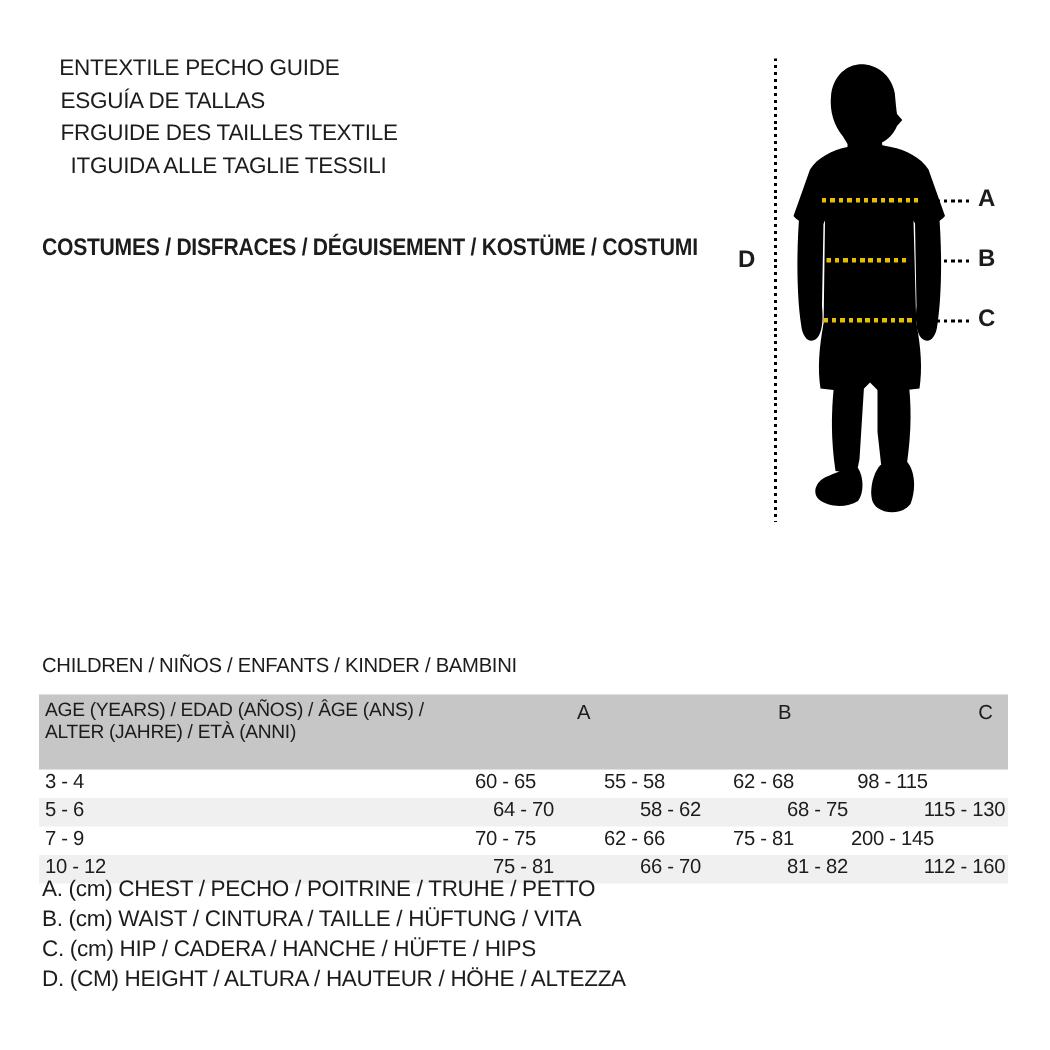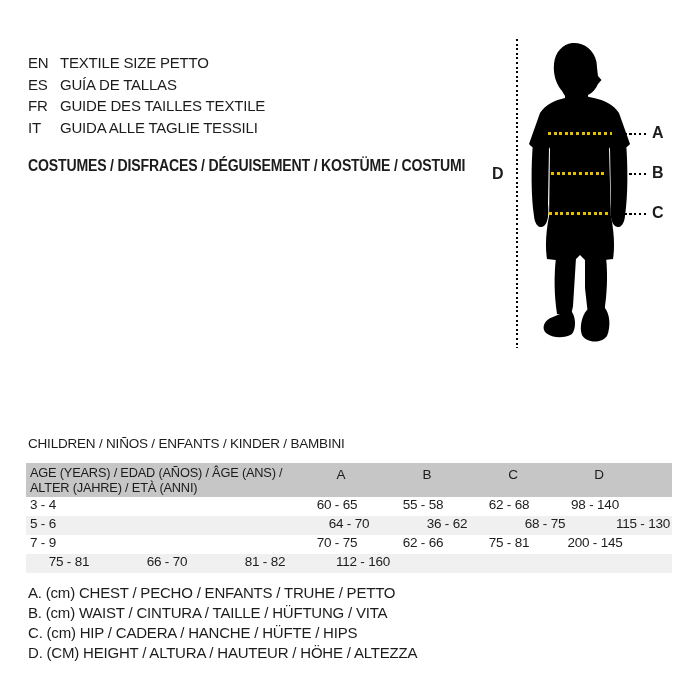--- a/index.html
+++ b/index.html
@@ -2,21 +2,21 @@
 <html style="--page-bg: #ffffff; --text-color: #1c1c1c; --header-bg: #c6c6c6; --stripe-bg: #f0f0f0; --silhouette-color: #000000; --dot-yellow: #e6bf00; --dot-black: #000000;"><head>
 <meta charset="utf-8">
 <style>
   html,body{margin:0;padding:0;background:#fff;}
   #canvas{
     position:relative;width:700px;height:700px;background:var(--page-bg,#fff);
     font-family:"Liberation Sans",sans-serif;color:var(--text-color,#1c1c1c);
     letter-spacing:-0.2px;overflow:hidden;
   }
   
-  .lang-block{position:absolute;left:28px;top:52px;}
+  .lang-block{position:absolute;left:28px;top:35px;text-align:right;}
   .lang-row{display:flex;height:21.5px;align-items:center;font-size:15px;}
   .lang-code{width:32px;flex:0 0 32px;}
   .lang-label{white-space:nowrap;}
   .costumes{
     position:absolute;left:28px;top:157px;font-size:16px;font-weight:bold;
     white-space:nowrap;transform:scaleX(0.88);transform-origin:0 50%;
   }
   
   .figure{position:absolute;left:480px;top:28px;width:215px;height:332px;}
   .silhouette{position:absolute;left:47px;top:8px;width:105px;height:310px;fill:var(--silhouette-color,#000);}
@@ -32,42 +32,42 @@
   .y-b{left:71px;top:144px;width:53px;}
   .y-c{left:69px;top:184px;width:60px;}
   .k-a{left:135px;top:104.5px;width:33px;}
   .k-b{left:135px;top:144.5px;width:33px;}
   .k-c{left:135px;top:184.5px;width:33px;}
   .mlabel{position:absolute;left:172px;font-size:16px;font-weight:bold;line-height:16px;}
   .l-a{top:97px;}.l-b{top:137px;}.l-c{top:177px;}
   
   .children-title{position:absolute;left:28px;top:436px;font-size:13.5px;white-space:nowrap;}
   .size-table{position:absolute;left:26px;top:463px;width:646px;font-size:13.5px;}
-  .thead{display:flex;background:var(--header-bg,#c6c6c6);height:34px;}
+  .thead{display:flex;background:var(--header-bg,#c6c6c6);height:50px;gap:48px;}
   .thead .col-age{padding:2px 0 0 4px;font-size:12.8px;line-height:15px;white-space:nowrap;}
   .col-age{flex:0 0 268px;text-align:left;}
   .col{flex:0 0 86px;text-align:center;}
   .thead .col{padding-top:4px;}
   .spacer{flex:1;}
   .trow{display:flex;height:19px;align-items:flex-start;}
   .trow .col-age{padding-left:4px;flex:0 0 264px;}
   .trow.alt{background:var(--stripe-bg,#f0f0f0);gap:12px;}
   
   .legend{position:absolute;left:28px;top:583px;font-size:15px;}
   .legend-line{height:20px;line-height:20px;white-space:nowrap;}
 </style>
 </head>
 <body>
 
 <div id="canvas">
 
   <div class="lang-block">
     <div class="lang-row">
       <span class="lang-code">EN</span>
-      <span class="lang-label">TEXTILE SIZE PETTO</span>
+      <span class="lang-label">TEXTILE PECHO GUIDE</span>
     </div>
     <div class="lang-row">
       <span class="lang-code">ES</span>
       <span class="lang-label">GUÍA DE TALLAS</span>
     </div>
     <div class="lang-row">
       <span class="lang-code">FR</span>
       <span class="lang-label">GUIDE DES TAILLES TEXTILE</span>
     </div>
     <div class="lang-row">
@@ -131,48 +131,49 @@
       <div class="col">C</div>
       <div class="col">D</div>
       <div class="spacer"></div>
     </div>
 
     <div class="trow">
       <div class="col-age">3 - 4</div>
       <div class="col">60 - 65</div>
       <div class="col">55 - 58</div>
       <div class="col">62 - 68</div>
-      <div class="col">98 - 140</div>
+      <div class="col">98 - 115</div>
       <div class="spacer"></div>
     </div>
     <div class="trow alt">
       <div class="col-age">5 - 6</div>
       <div class="col">64 - 70</div>
-      <div class="col">36 - 62</div>
+      <div class="col">58 - 62</div>
       <div class="col">68 - 75</div>
       <div class="col">115 - 130</div>
       <div class="spacer"></div>
     </div>
     <div class="trow">
       <div class="col-age">7 - 9</div>
       <div class="col">70 - 75</div>
       <div class="col">62 - 66</div>
       <div class="col">75 - 81</div>
       <div class="col">200 - 145</div>
       <div class="spacer"></div>
     </div>
     <div class="trow alt">
+      <div class="col-age">10 - 12</div>
       <div class="col">75 - 81</div>
       <div class="col">66 - 70</div>
       <div class="col">81 - 82</div>
       <div class="col">112 - 160</div>
       <div class="spacer"></div>
     </div>
   </div>
 
   <div class="legend">
-    <div class="legend-line">A. (cm) CHEST / PECHO / ENFANTS / TRUHE / PETTO</div>
+    <div class="legend-line">A. (cm) CHEST / PECHO / POITRINE / TRUHE / PETTO</div>
     <div class="legend-line">B. (cm) WAIST / CINTURA / TAILLE / HÜFTUNG / VITA</div>
     <div class="legend-line">C. (cm) HIP / CADERA / HANCHE / HÜFTE / HIPS</div>
     <div class="legend-line">D. (CM) HEIGHT / ALTURA / HAUTEUR / HÖHE / ALTEZZA</div>
   </div>
 
 </div>
 
 </body></html>

